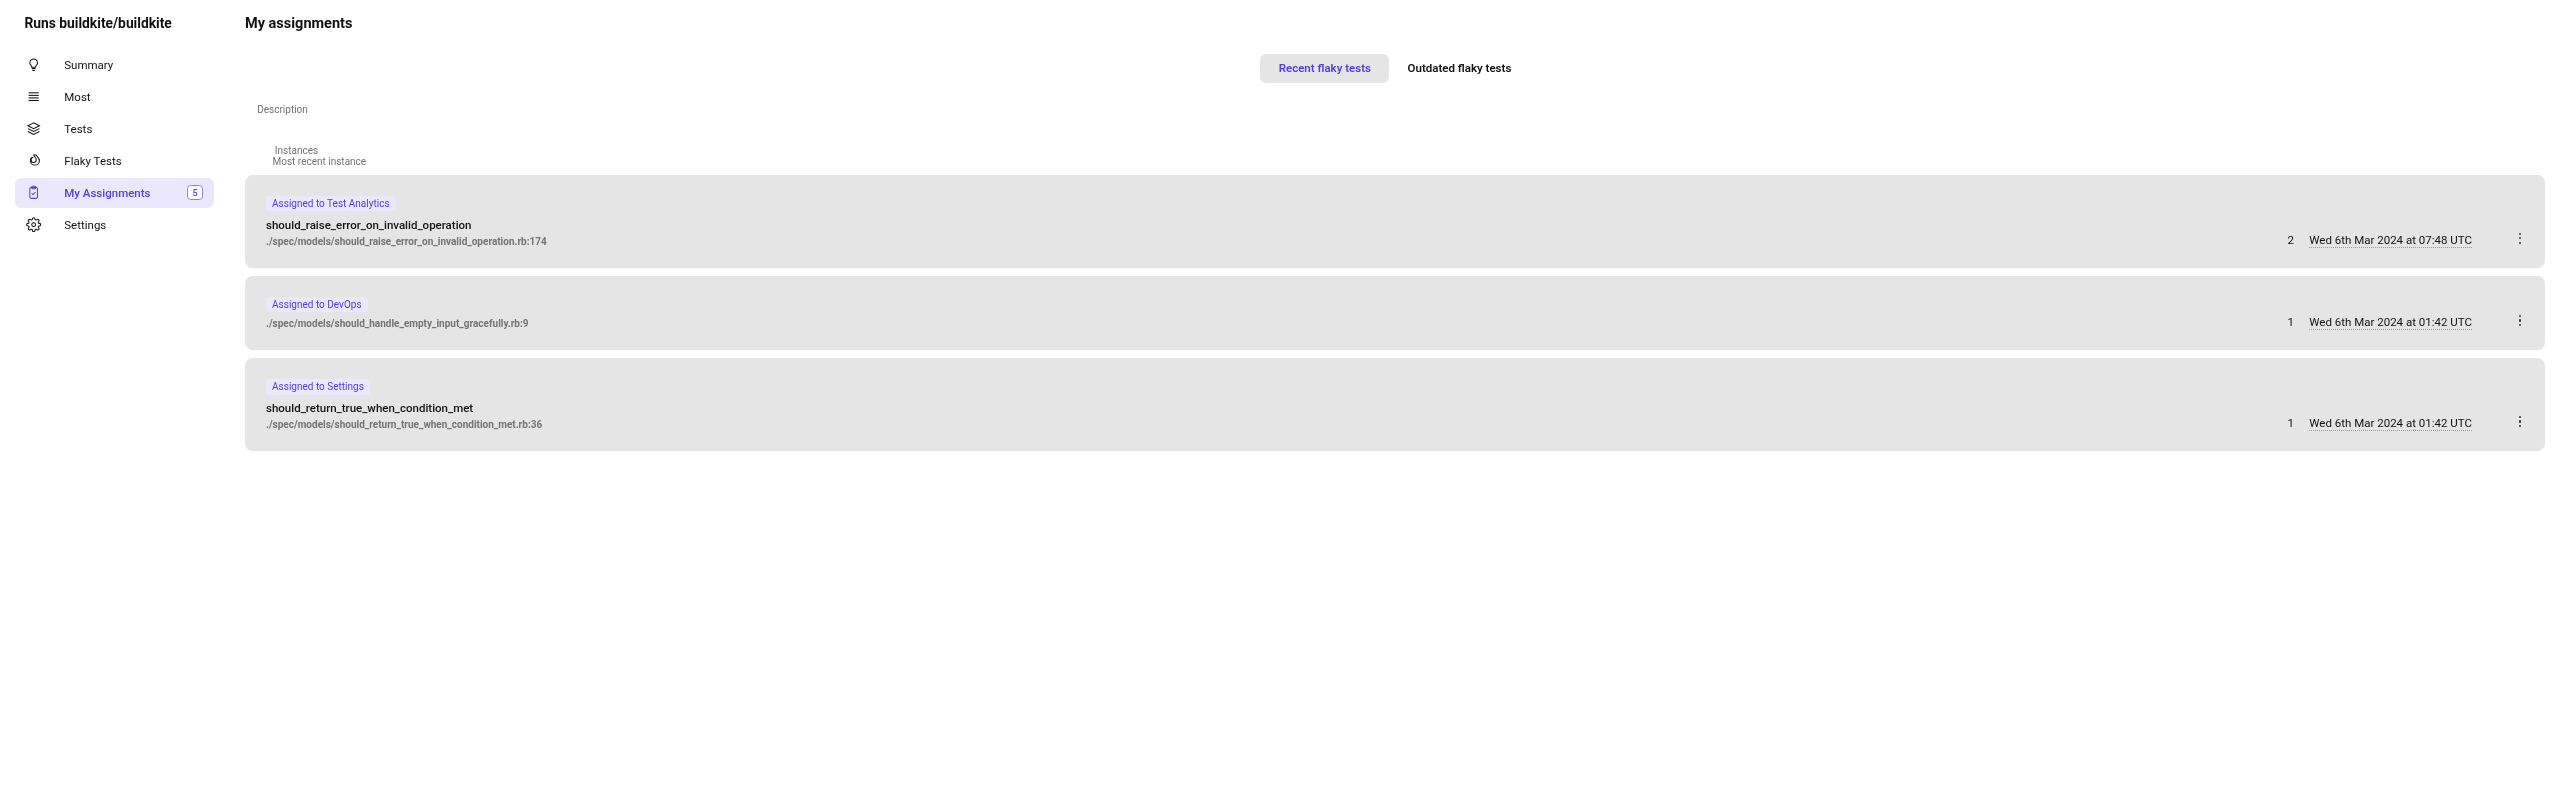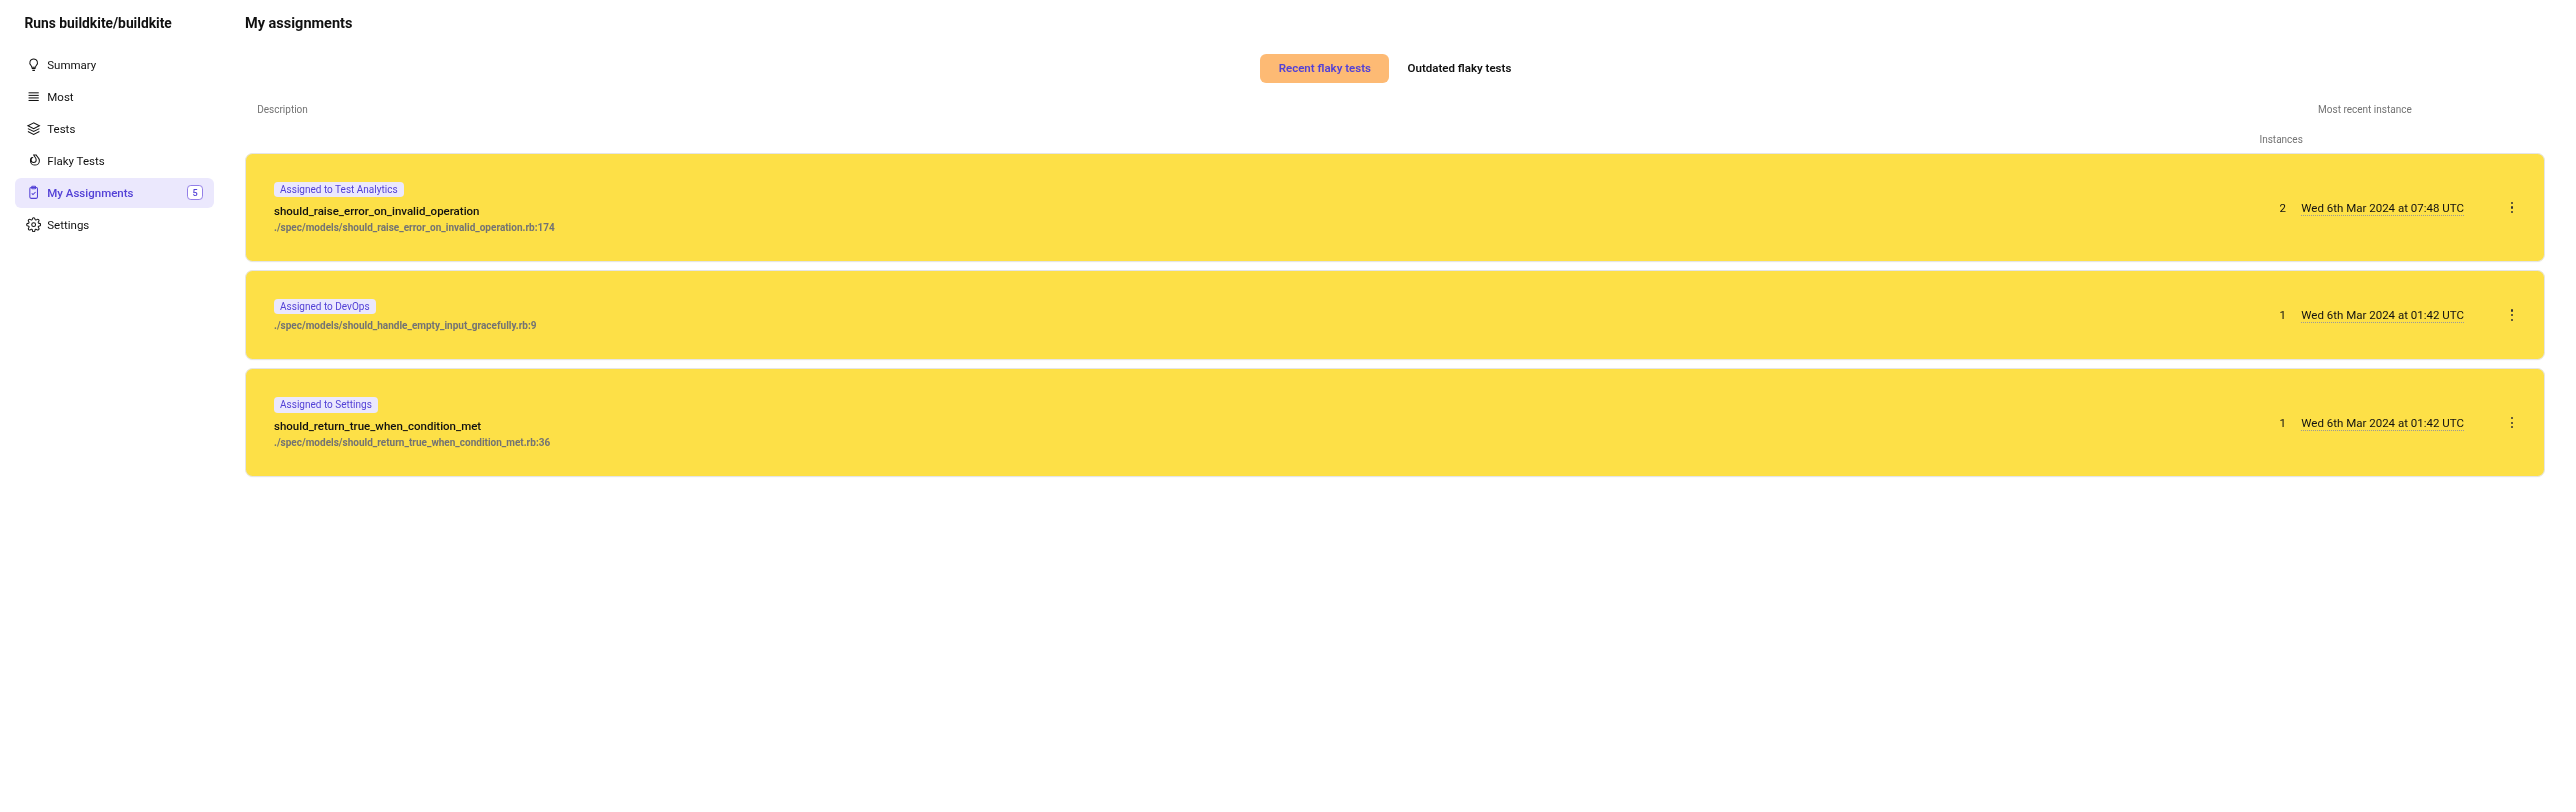--- a/index.html
+++ b/index.html
@@ -28,21 +28,21 @@
       padding-left: 9.2px;
     }
     .sidebar-nav {
       display: flex;
       flex-direction: column;
       gap: 1.5px;
     }
     .sidebar-item {
       display: flex;
       align-items: center;
-      gap: 6px;
+      gap: 23px;
       padding: 7.6px 10.7px;
       border-radius: 6.1px;
       cursor: pointer;
       color: #111111;
       font-size: 11.5px;
     }
     .sidebar-item.active {
       background: #ebe8fd;
       color: #5341d6;
       font-weight: 500;
@@ -86,52 +86,53 @@
     }
     .tab {
       padding: 7.6px 18.3px;
       border-radius: 6.1px;
       font-size: 11.5px;
       font-weight: 600;
       cursor: pointer;
       color: #111111;
     }
     .tab.active {
-      background: #fdba74;
+      background: #e5e5e5;
       color: #5341d6;
     }
     .table-header {
       display: flex;
       padding: 0 12.2px 7.6px 12.2px;
       color: #737373;
       font-size: 10px;
+      flex-direction: column;
     }
     .col-description {
       flex: 1;
     }
     .col-instances {
       width: 61px;
       text-align: right;
       margin-top: 30px;
     }
     .col-recent {
       width: 199px;
       padding-left: 15.3px;
     }
     .col-actions {
       width: 31px;
     }
     .card {
       border: 0.8px solid #e5e5e5;
       border-radius: 7.6px;
-      padding: 28px;
+      padding: 20px;
       margin-bottom: 7.6px;
       display: flex;
-      align-items: center;
-      background: #fde047;
+      align-items: flex-end;
+      background: #e5e5e5;
       box-shadow: 0 0.8px 1.5px rgba(0,0,0,0.02);
     }
     .card-main {
       flex: 1;
       min-width: 0;
     }
     .assigned-badge {
       display: inline-block;
       background: #ebe8fd;
       color: #5341d6;

